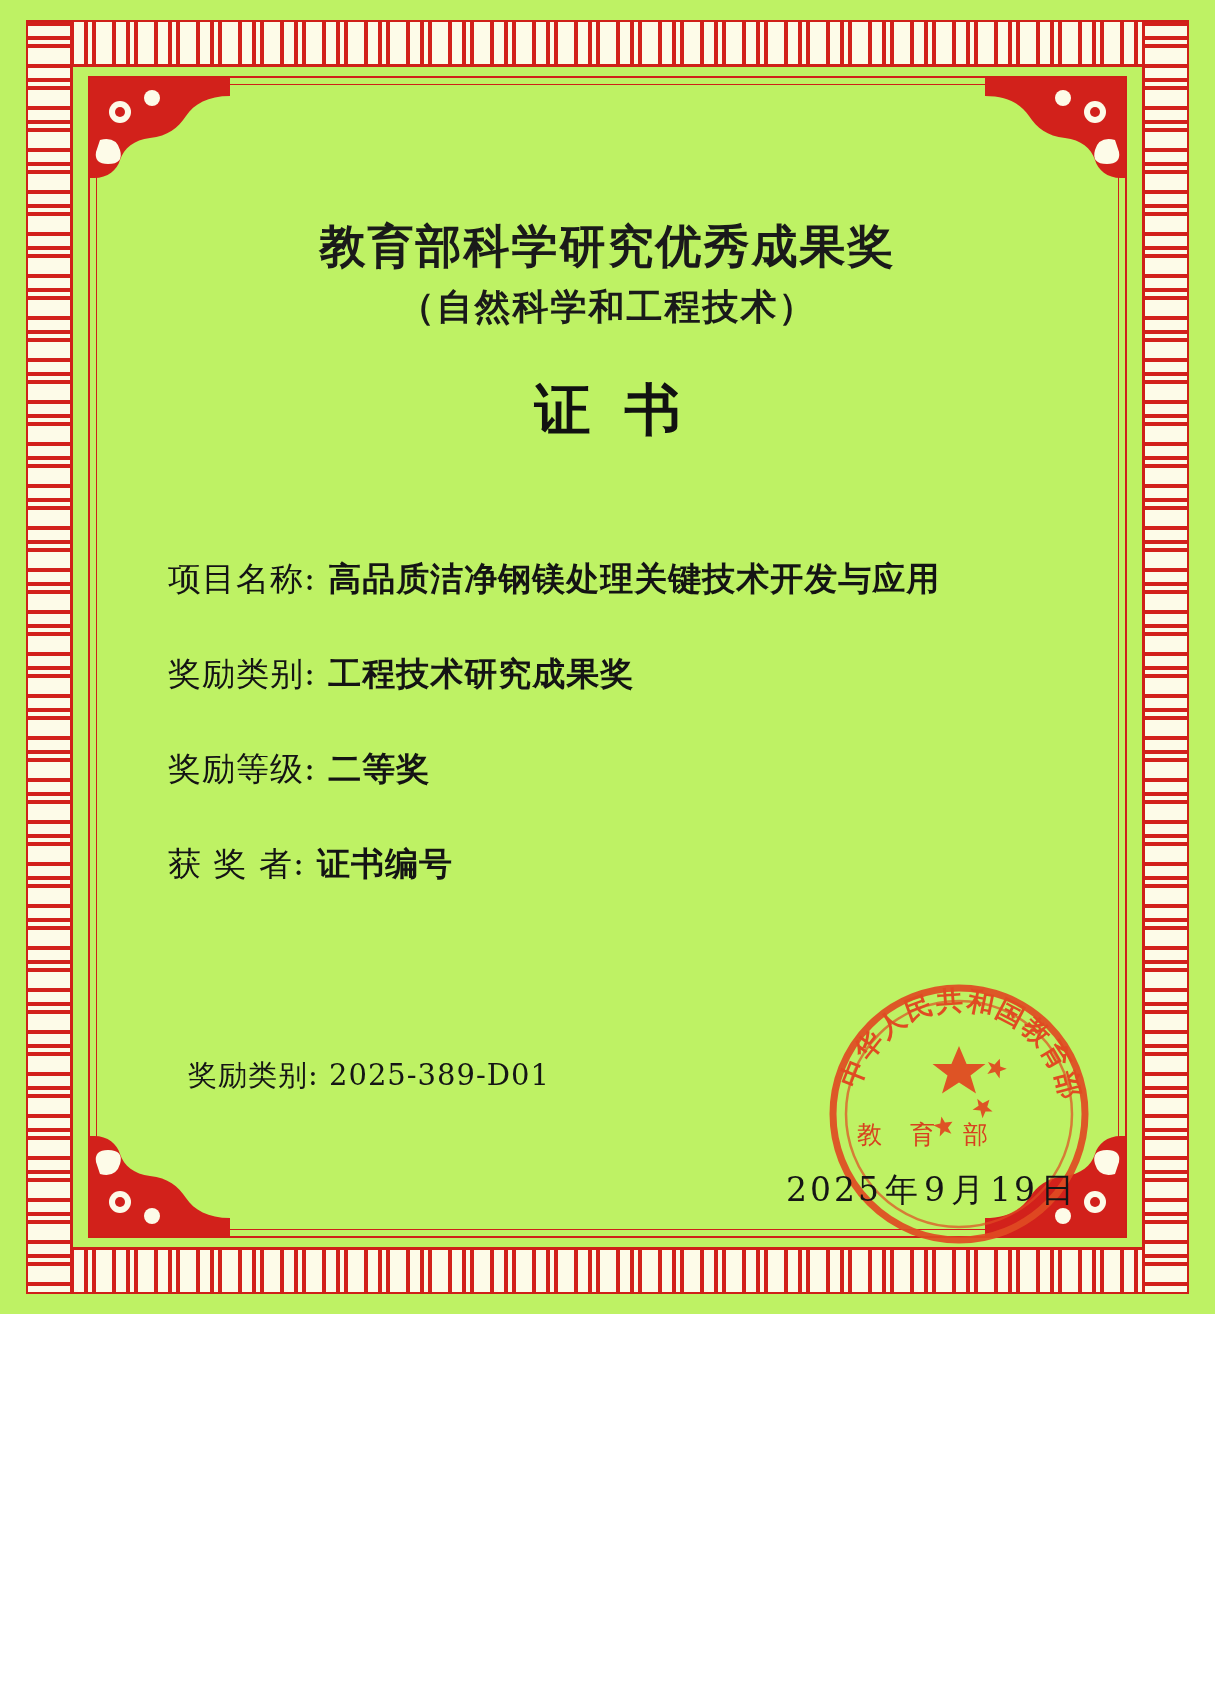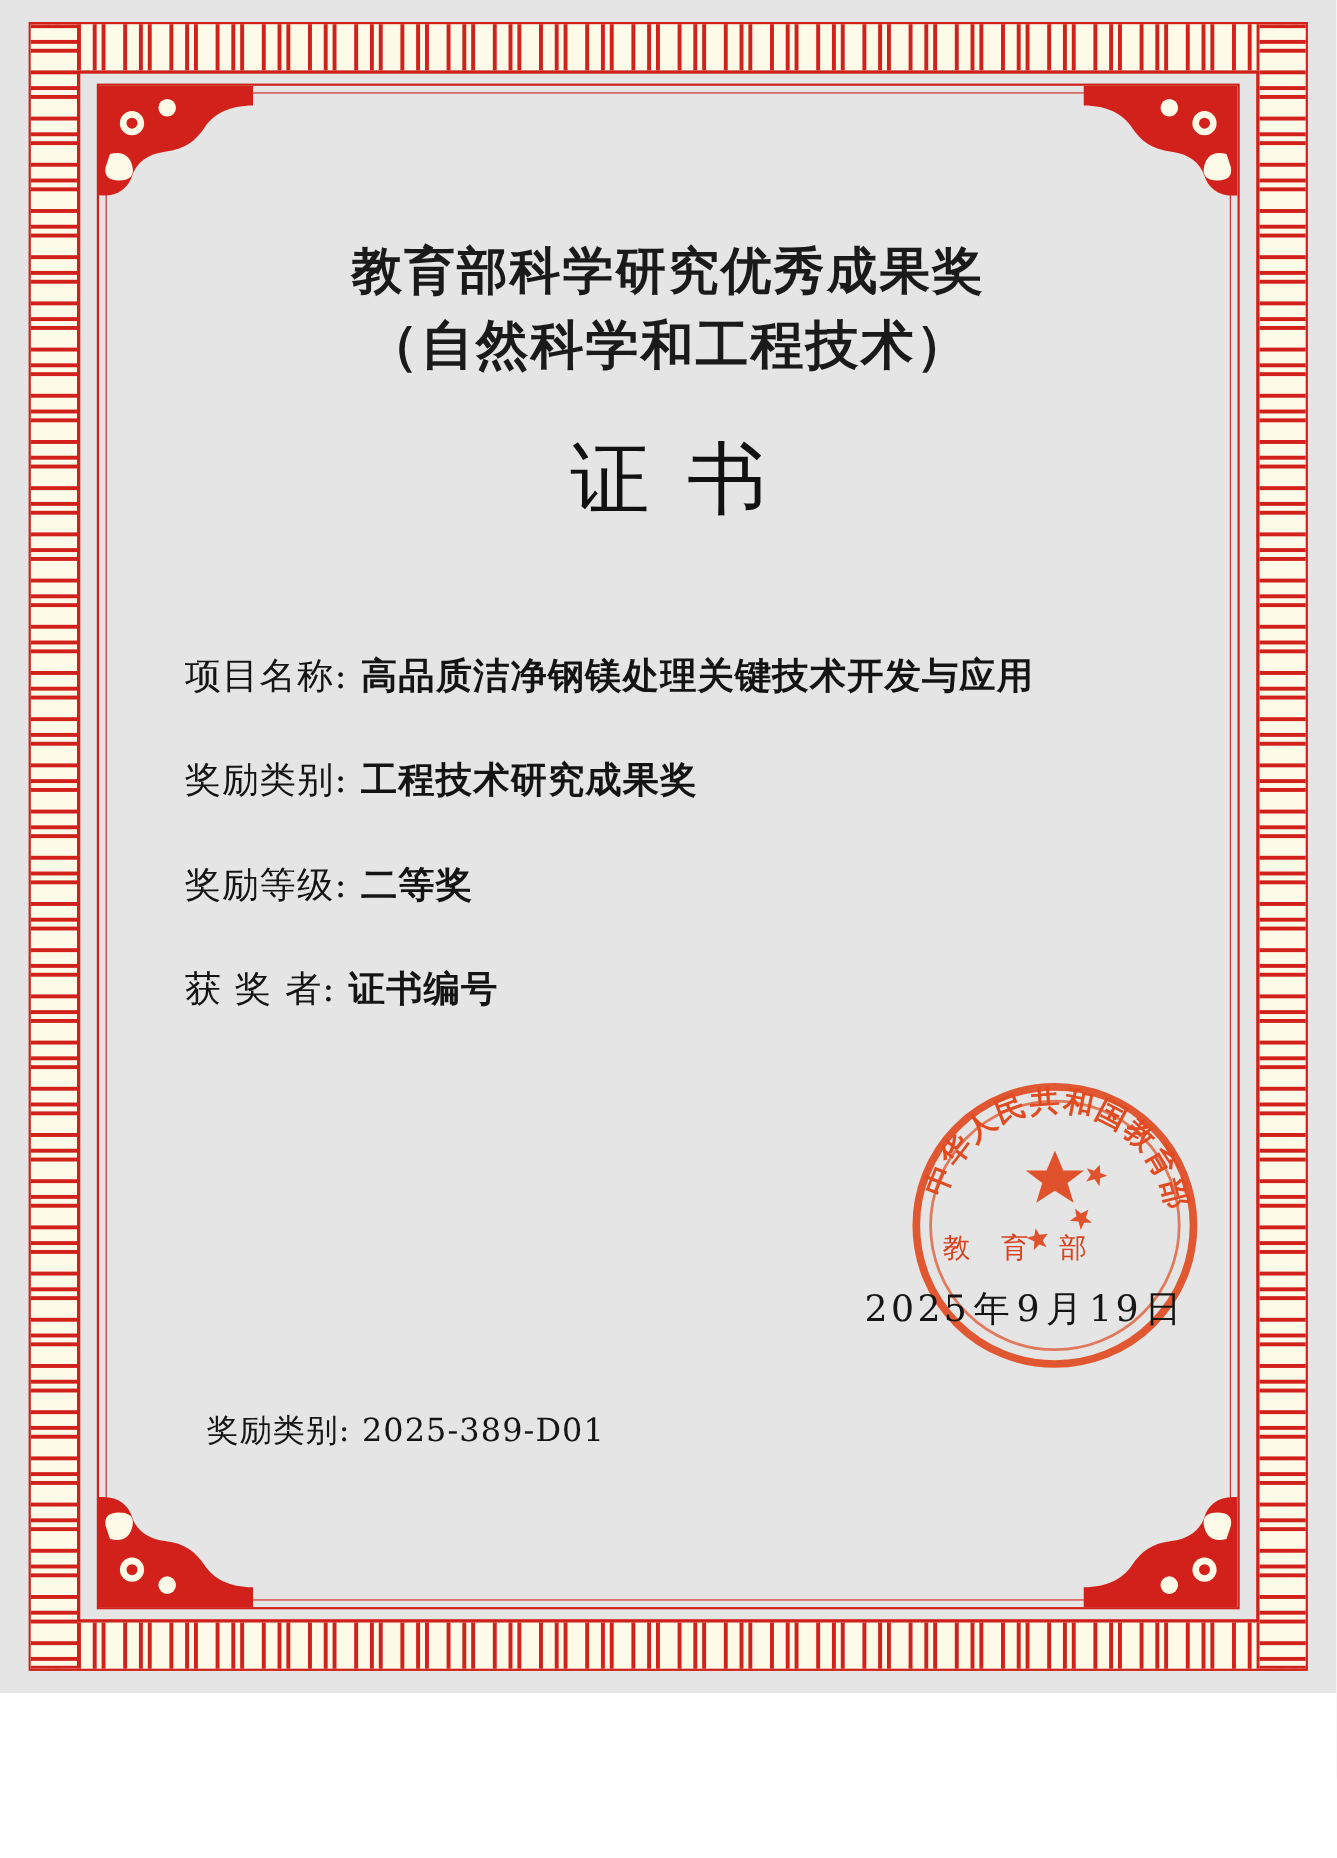--- a/index.html
+++ b/index.html
@@ -10,22 +10,22 @@
   body {
     width: 1215px;
     height: 1689px;
     font-family: "Liberation Serif", "DejaVu Serif", serif;
     overflow: hidden;
   }
 
   .certificate {
     position: relative;
     width: 1215px;
-    height: 1539px;
-    background: #e5e5e5;
+    height: 1314px;
+    background: #bef264;
     box-sizing: border-box;
   }
   .meander {
     position: absolute;
     box-sizing: border-box;
   }
   .meander-top, .meander-bottom {
     left: 28px; right: 28px;
     height: 42px;
     background-color: #fdfbe8;
@@ -102,29 +102,29 @@
     letter-spacing: 2px;
     font-family: "DejaVu Serif", "Liberation Serif", serif;
   }
   .title-main {
     margin-top: 118px;
     font-size: 46px;
     line-height: 1.25;
   }
   .title-sub {
     margin-top: 8px;
-    font-size: 48px;
+    font-size: 36px;
     line-height: 1.25;
   }
 
   .title-cert {
     text-align: center;
     margin-top: 44px;
-    font-size: 72px;
-    font-weight: normal;
+    font-size: 56px;
+    font-weight: bold;
     letter-spacing: 34px;
     text-indent: 34px;
     color: #111;
     font-family: "DejaVu Serif", "Liberation Serif", serif;
   }
 
   .fields {
     margin-top: 108px;
     padding-left: 58px;
   }

